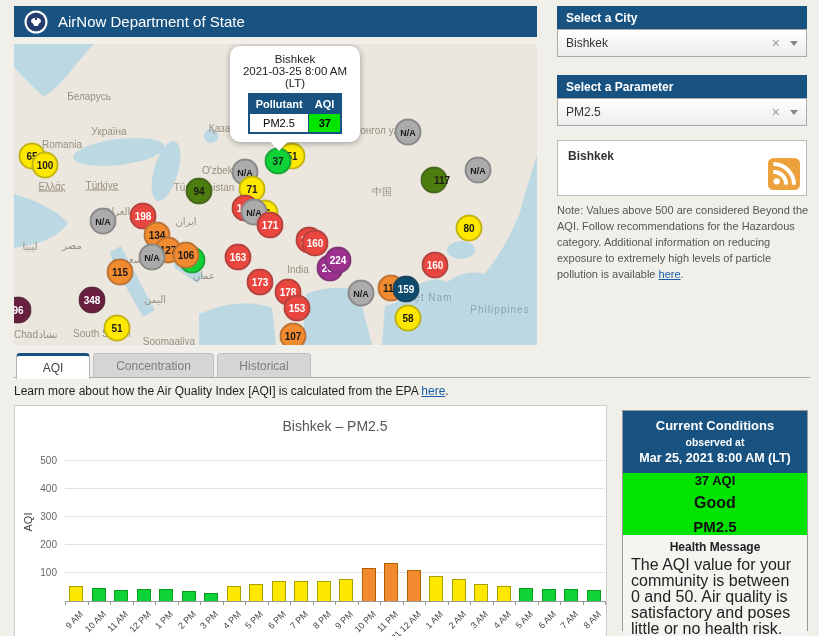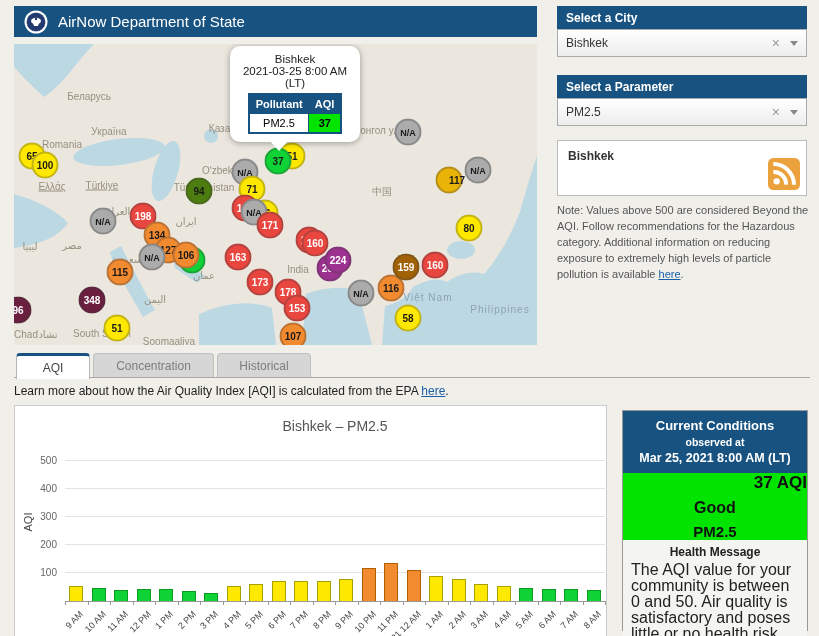--- a/index.html
+++ b/index.html
@@ -57,21 +57,21 @@
   .xtick{position:absolute;top:150px;width:1px;height:4px;background:#999;}
   .xlab{position:absolute;font-size:9px;color:#444;white-space:nowrap;transform:translateX(-100%) rotate(-45deg);transform-origin:right top;}
 
   
   .cc-panel{left:622px;top:410px;width:186px;height:221px;background:#fff;border:1px solid #999;box-sizing:border-box;display:flex;flex-direction:column;}
   .cc-head{background:#175280;color:#fff;text-align:center;padding:7px 4px 8px;}
   .cc-title{font-size:13px;font-weight:bold;}
   .cc-obs{font-size:10.5px;font-weight:bold;margin-top:3px;}
   .cc-date{font-size:12.5px;font-weight:bold;margin-top:3px;}
   .cc-green{background:#00e400;color:#111;text-align:center;flex:1;display:flex;flex-direction:column;justify-content:center;gap:6px;}
-  .cc-aqi{font-size:17px;font-weight:bold;text-align:right;}
+  .cc-aqi{font-size:13px;font-weight:bold;}
   .cc-cat{font-size:16px;font-weight:bold;}
   .cc-pol{font-size:15px;font-weight:bold;}
   .cc-health{background:#f4f4f1;padding:5px 8px 8px;}
   .cc-htitle{text-align:center;font-size:12px;font-weight:bold;color:#222;margin-bottom:3px;}
   .cc-htext{font-size:16px;color:#222;line-height:16px;}
 </style>
 </head>
 <body>
 
 <div class="page">
@@ -158,27 +158,27 @@
         <div class="mk light" style="left: 224px; top: 213px; background: rgb(233, 70, 63);">163</div>
         <div class="mk light" style="left: 246px; top: 238px; background: rgb(233, 70, 63);">173</div>
         <div class="mk light" style="left: 274px; top: 248px; background: rgb(233, 70, 63);">178</div>
         <div class="mk light" style="left: 283px; top: 264px; background: rgb(233, 70, 63);">153</div>
         <div class="mk" style="left: 279px; top: 292px; background: rgb(242, 138, 48);">107</div>
         <div class="mk light" style="left: 316px; top: 224px; background: rgb(157, 49, 144);">206</div>
         <div class="mk light" style="left: 324px; top: 216px; background: rgb(157, 49, 144);">224</div>
         <div class="mk light" style="left: 301px; top: 199px; background: rgb(233, 70, 63);">160</div>
         <div class="mk" style="left: 347px; top: 249px; background: rgb(171, 171, 171); font-size: 9px;">N/A</div>
         <div class="mk" style="left: 377px; top: 244px; background: rgb(242, 138, 48);">116</div>
-        <div class="mk light" style="left: 392px; top: 223px; background: #a16207;">159</div>
+        <div class="mk light" style="left: 392px; top: 245px; background: #0c4a6e;">159</div>
         <div class="mk" style="left: 394px; top: 274px; background: rgb(255, 232, 0);">58</div>
         <div class="mk" style="left: 455px; top: 184px; background: rgb(255, 232, 0);">80</div>
         <div class="mk light" style="left: 421px; top: 221px; background: rgb(233, 70, 63);">160</div>
         <div class="mk" style="left: 394px; top: 88px; background: rgb(171, 171, 171); font-size: 9px;">N/A</div>
         <div class="mk" style="left: 464px; top: 126px; background: rgb(171, 171, 171); font-size: 9px;">N/A</div>
-        <div class="mk" style="left: 435px; top: 136px; background: #eab308; padding-left: 16px;">117</div>
+        <div class="mk" style="left: 420px; top: 136px; background: #4d7c0f; padding-left: 16px;">117</div>
       </div>
 
     <div class="abs popup">
       <div class="pcity">Bishkek</div>
       <div class="pdate">2021-03-25 8:00 AM</div>
       <div class="pdate">(LT)</div>
       <table class="ptable">
         <tbody>
             <tr>
           <th>Pollutant</th>

